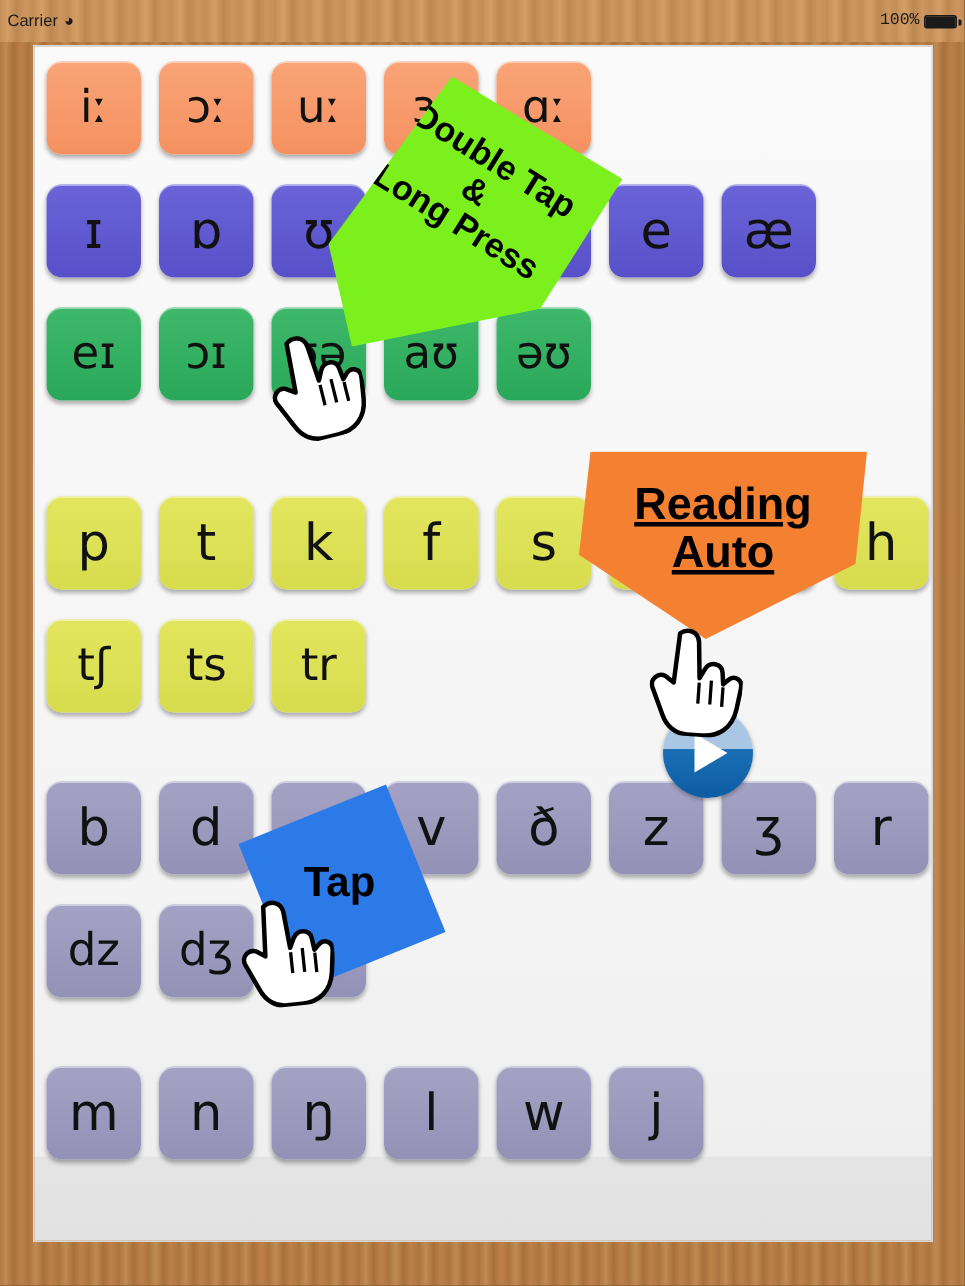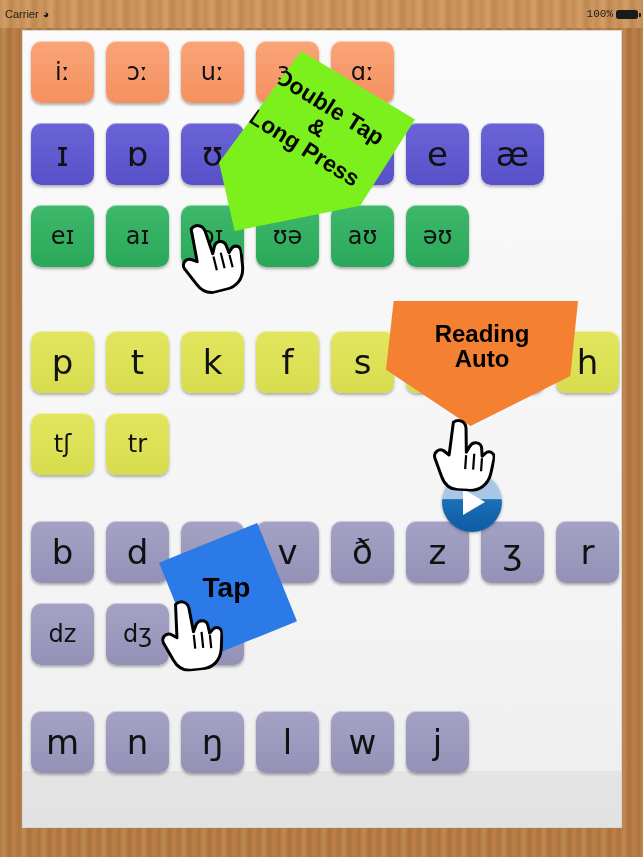--- a/index.html
+++ b/index.html
@@ -86,21 +86,21 @@
     width: 63px; height: 62px;
     border-radius: 10px;
     display: flex; align-items: center; justify-content: center;
     font-size: 34px;
     color: #111;
     font-family: "DejaVu Sans", sans-serif;
     line-height: 1;
     box-shadow: 0 2px 3px rgba(0,0,0,0.30), inset 0 1px 0 rgba(255,255,255,0.45);
     user-select: none;
   }
-  .key.narrow-text { font-size: 24px; }
+  .key.narrow-text { font-size: 30px; }
   .key-orange { background: linear-gradient(#f9a477, #f59160); }
   .key-purple { background: linear-gradient(#6a64d8, #5750c8); }
   .key-green  { background: linear-gradient(#3eb86a, #2aa85a); }
   .key-yellow { background: linear-gradient(#e2e65e, #d7dc4e); }
   .key-grey   { background: linear-gradient(#a4a2c4, #9391b6); }
 
   
   .callout-text {
     font-weight: bold;
     color: #000;
@@ -128,21 +128,22 @@
   #callout-reading-auto {
     position: absolute;
     left: 363px; top: 270px;
     width: 192px; height: 125px;
     background: #f48032;
     clip-path: polygon(4% 0%, 100% 0%, 96% 60%, 44% 100%, 0% 55%);
   }
   #callout-reading-auto .callout-text {
     position: absolute;
     left: 0; top: 20px; width: 192px;
-    font-size: 24px;
+    font-size: 30px;
+    text-decoration: underline;
   }
 
   #callout-tap {
     position: absolute;
     left: 152px; top: 508px;
     width: 106px; height: 106px;
     background: #2b7ae8;
     transform: rotate(-22deg);
   }
   #callout-tap .callout-text {
@@ -207,38 +208,38 @@
           <div class="key key-purple">ɪ</div>
           <div class="key key-purple">ɒ</div>
           <div class="key key-purple">ʊ</div>
           <div class="key key-purple">ə</div>
           <div class="key key-purple">ʌ</div>
           <div class="key key-purple">e</div>
           <div class="key key-purple">æ</div>
         </div>
         <div class="key-row" style="top: 174px;">
           <div class="key key-green narrow-text">eɪ</div>
-          <div class="key key-green narrow-text">aɪ</div>
           <div class="key key-green narrow-text">ɔɪ</div>
           <div class="key key-green narrow-text">ʊə</div>
           <div class="key key-green narrow-text">aʊ</div>
           <div class="key key-green narrow-text">əʊ</div>
         </div>
         <div class="key-row" style="top: 300px;">
           <div class="key key-yellow">p</div>
           <div class="key key-yellow">t</div>
           <div class="key key-yellow">k</div>
           <div class="key key-yellow">f</div>
           <div class="key key-yellow">s</div>
           <div class="key key-yellow">θ</div>
           <div class="key key-yellow">ʃ</div>
           <div class="key key-yellow">h</div>
         </div>
         <div class="key-row" style="top: 382px;">
           <div class="key key-yellow narrow-text">tʃ</div>
+          <div class="key key-yellow narrow-text">ts</div>
           <div class="key key-yellow narrow-text">tr</div>
         </div>
         <div class="key-row" style="top: 490px;">
           <div class="key key-grey">b</div>
           <div class="key key-grey">d</div>
           <div class="key key-grey">g</div>
           <div class="key key-grey">v</div>
           <div class="key key-grey">ð</div>
           <div class="key key-grey">z</div>
           <div class="key key-grey">ʒ</div>

